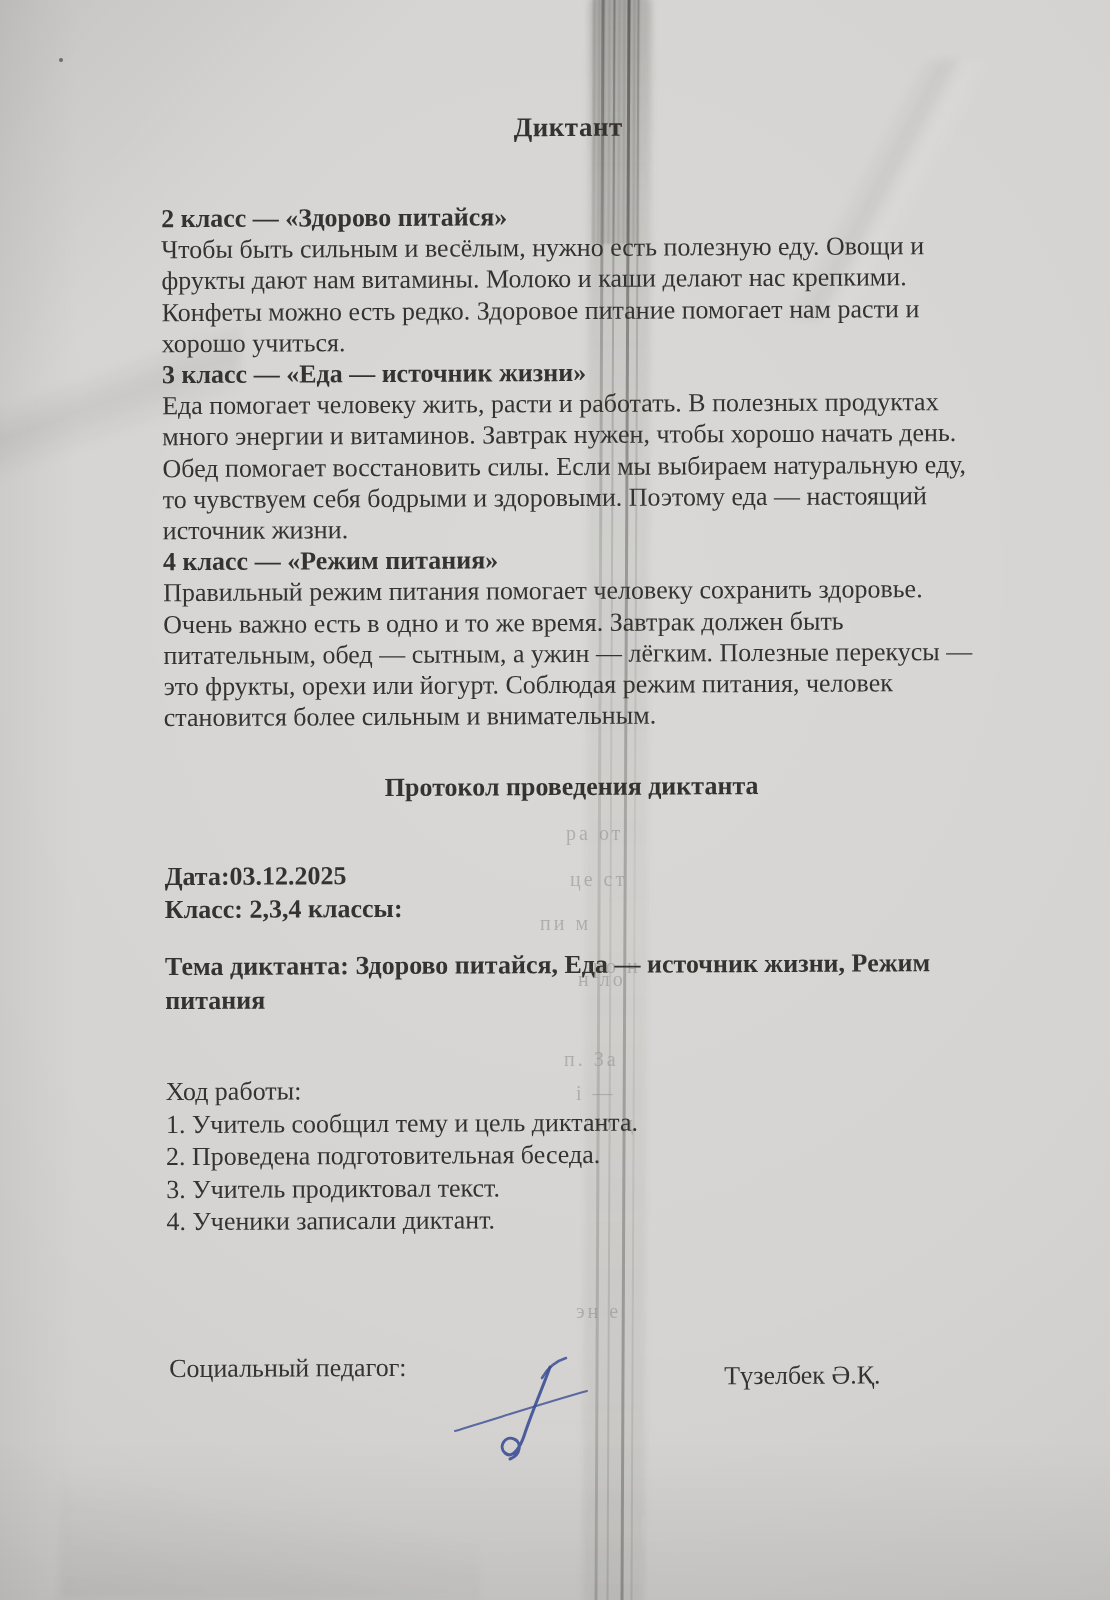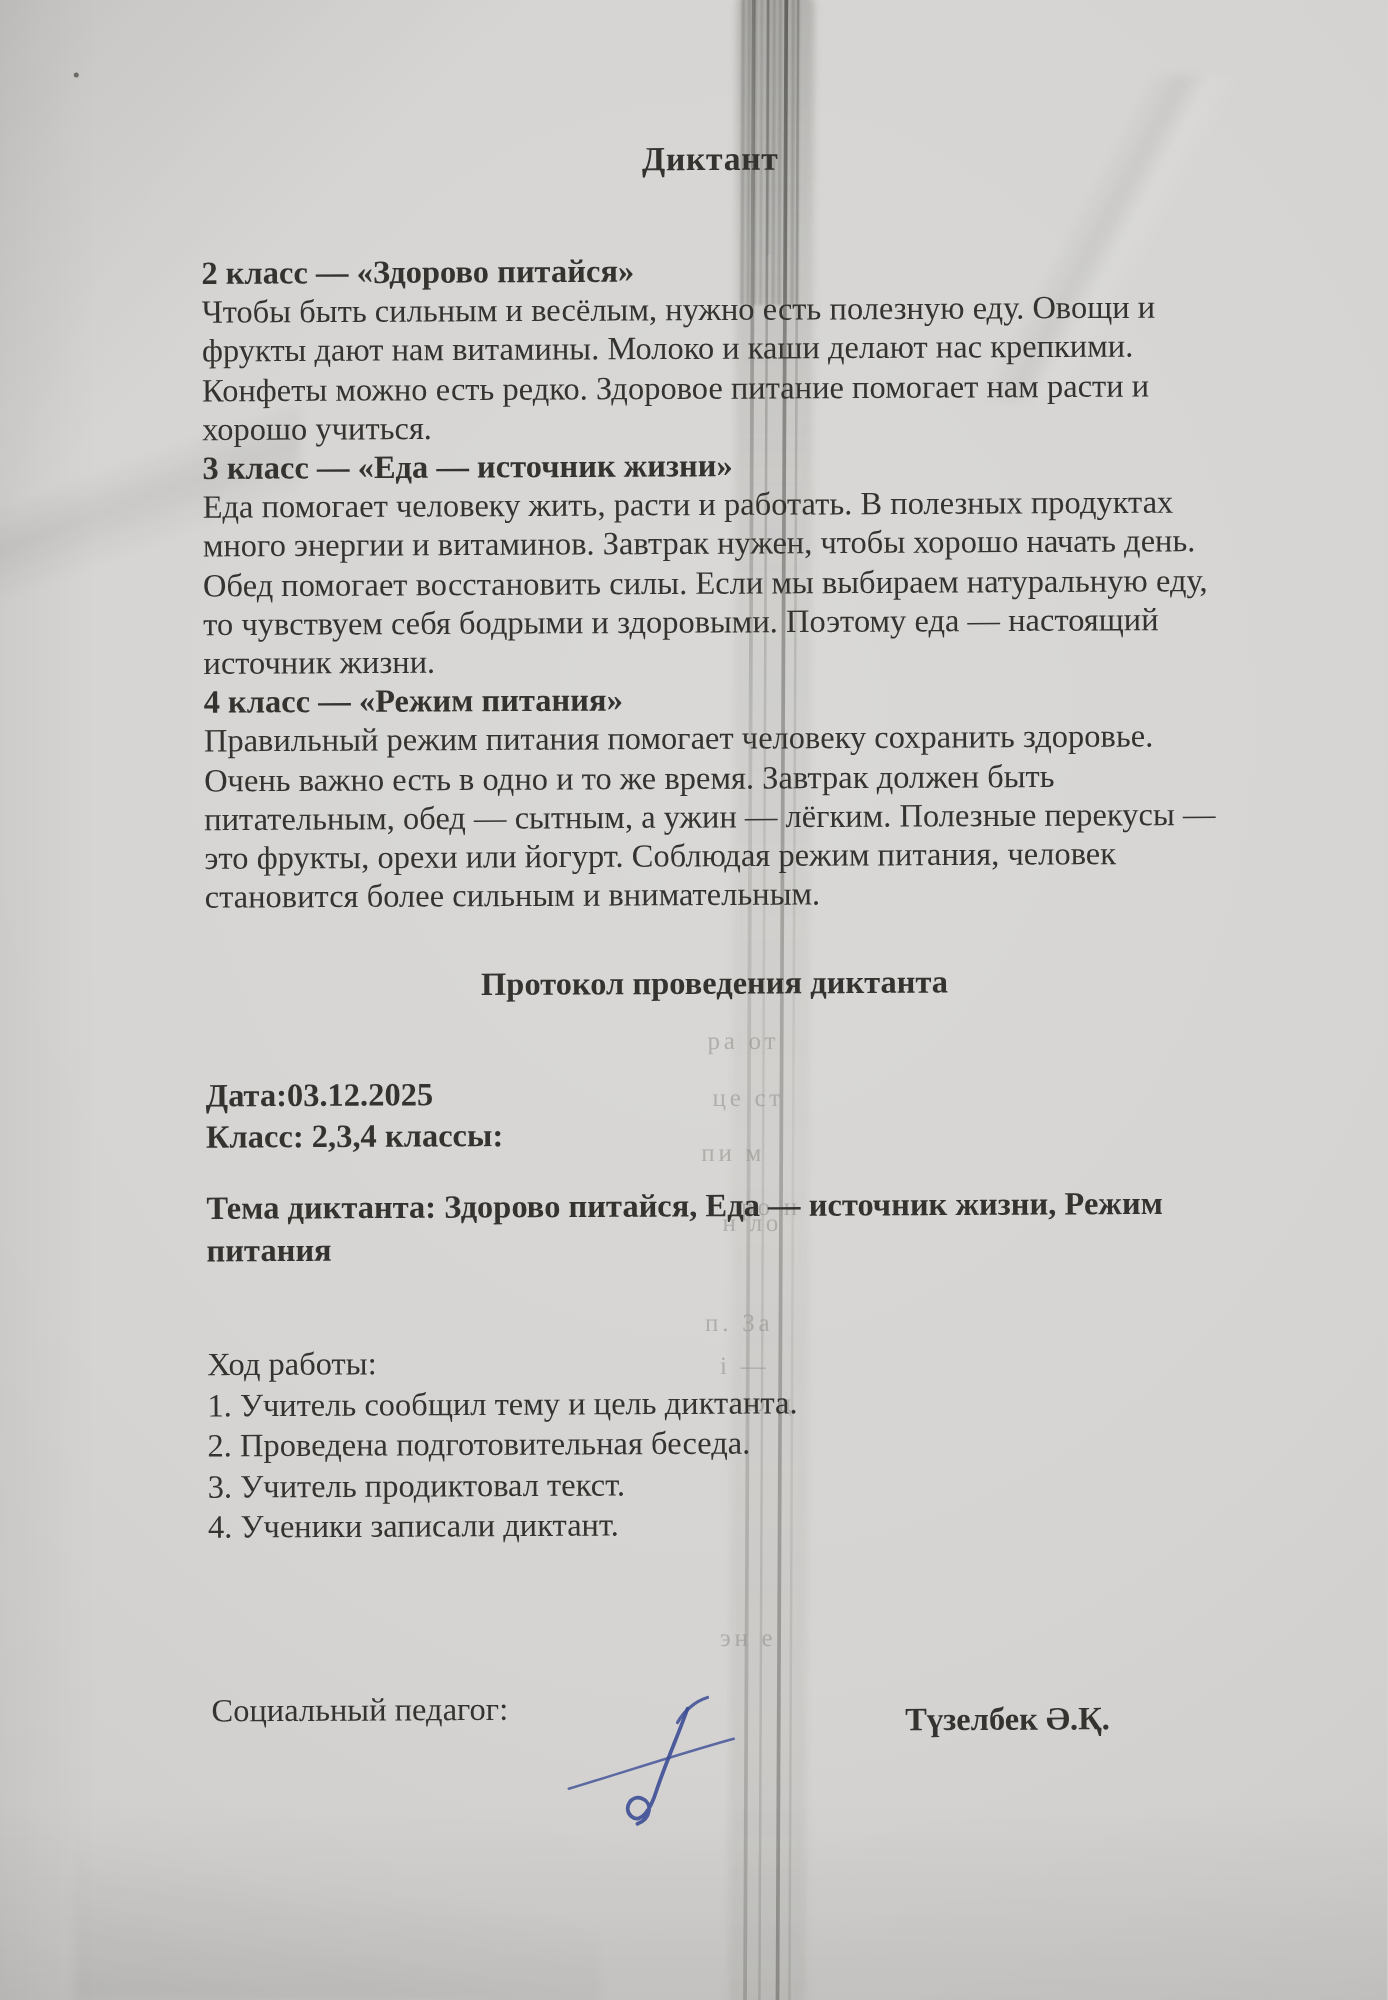--- a/index.html
+++ b/index.html
@@ -52,21 +52,21 @@
   .dictation{position:absolute;top:201px;left:0;width:815px;font-size:26px;line-height:31.2px;}
   .dictation h3{margin:0;font-size:26px;font-weight:bold;}
   .dictation p{margin:0;}
   .protocol-title{position:absolute;top:772px;left:0;width:100%;text-align:center;
     font-weight:bold;font-size:26px;}
   .meta{position:absolute;top:858px;left:0;font-weight:bold;font-size:26px;line-height:33px;}
   .theme{position:absolute;top:948px;left:0;width:815px;font-weight:bold;font-size:26px;line-height:34px;}
   .steps{position:absolute;top:1074px;left:0;font-size:26px;line-height:32.6px;}
   .steps div{margin:0;}
   .sig-label{position:absolute;top:1352px;left:2px;font-size:26px;}
-  .signer{position:absolute;top:1362px;left:557px;font-size:26px;font-weight:bold;}
+  .signer{position:absolute;top:1362px;left:557px;font-size:26px;}
 
   .signature{position:absolute;left:425px;top:1303px;}
 </style>
 </head>
 <body>
 
 <div class="page">
 
   <div class="shading"></div>
   <div class="crease c1"></div>
@@ -78,21 +78,21 @@
     <div class="smear"></div>
     <div class="topdark"></div>
     <div class="ln a"></div>
     <div class="ln b"></div>
     <div class="ln c"></div>
     <div class="ln d"></div>
   </div>
 
   <span class="ghost" style="left:566px;top:822px">ра  от</span>
   <span class="ghost" style="left:570px;top:868px">це  ст</span>
-  <span class="ghost" style="left:561px;top:912px">пи  м</span>
+  <span class="ghost" style="left:540px;top:912px">пи  м</span>
   <span class="ghost" style="left:593px;top:955px">ро  н</span>
   <span class="ghost" style="left:578px;top:968px">н  ло</span>
   <span class="ghost" style="left:564px;top:1048px">п. За</span>
   <span class="ghost" style="left:576px;top:1082px">і  —</span>
   <span class="ghost" style="left:584px;top:1112px">лю  д</span>
   <span class="ghost" style="left:576px;top:1300px">эн  е</span>
   <span class="ghost" style="left:564px;top:1624px">ит  л</span>
 
   <div class="content">
 

